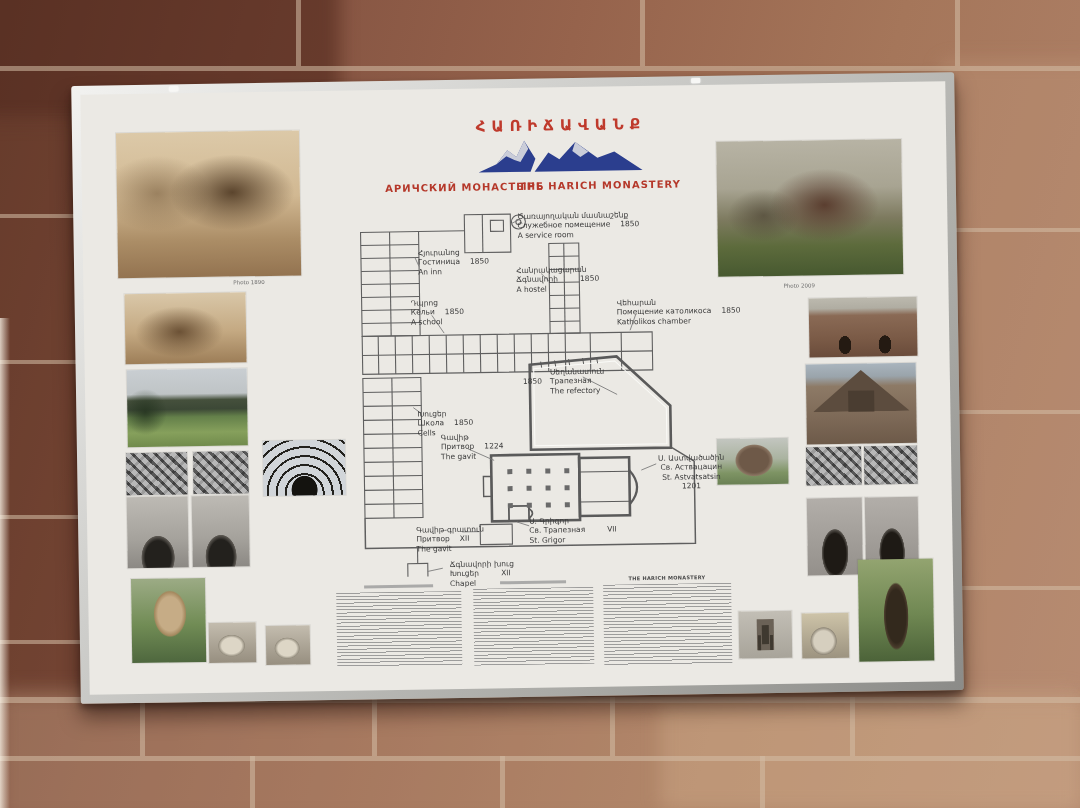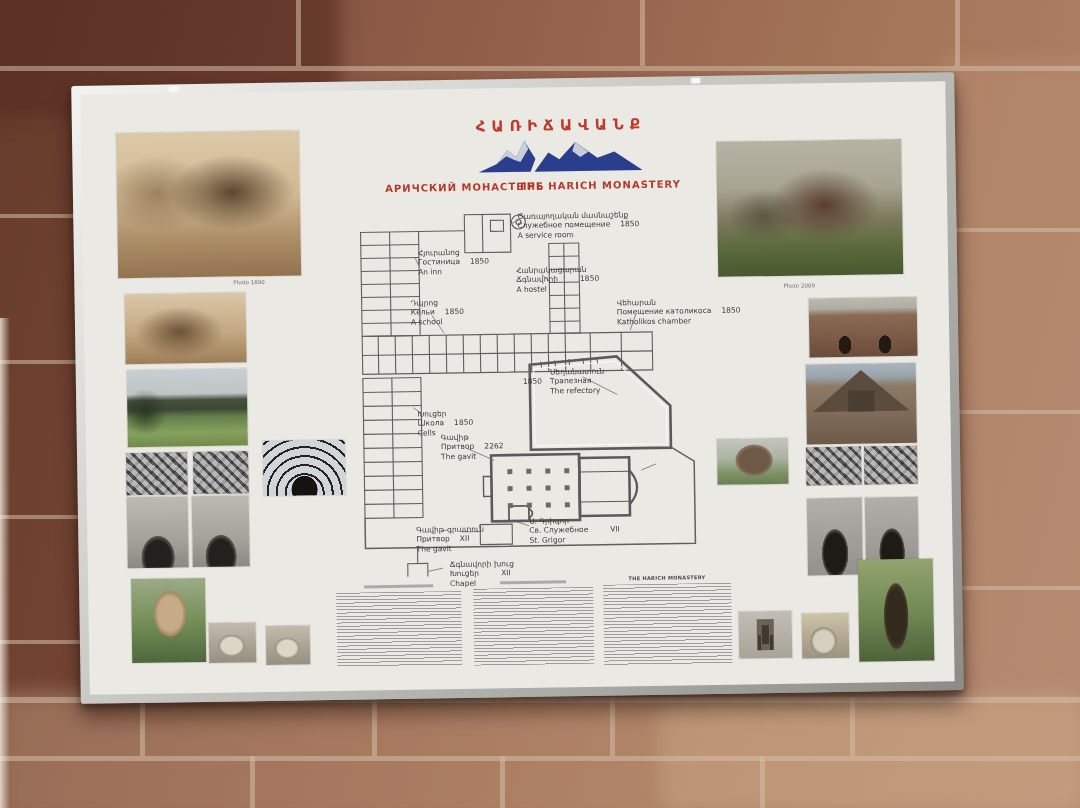--- a/index.html
+++ b/index.html
@@ -286,26 +286,32 @@
           <div>The refectory</div>
         </div>
       </div>
       <div class="plabel" style="left:332px;top:320px;">
         <div>Խուցեր</div>
         <div><span>Школа</span><span class="l-yr">1850</span></div>
         <div>Cells</div>
       </div>
       <div class="plabel" style="left:355px;top:344px;">
         <div>Գավիթ</div>
-        <div><span>Притвор</span><span class="l-yr">2262</span></div>
+        <div><span>Притвор</span><span class="l-yr">1224</span></div>
         <div>The gavit</div>
+      </div>
+      <div class="plabel center" style="left:560px;top:368px;width:90px;">
+        <div>Ս. Աստվածածին</div>
+        <div>Св. Аствацацин</div>
+        <div>St. Astvatsatsin</div>
+        <div>1201</div>
       </div>
       <div class="plabel" style="left:442px;top:429px;">
         <div>Ս. Գրիգոր</div>
-        <div><span>Св. Служебное</span><span class="l-yr wide">VII</span></div>
+        <div><span>Св. Трапезная</span><span class="l-yr wide">VII</span></div>
         <div>St. Grigor</div>
       </div>
       <div class="plabel" style="left:329px;top:436px;">
         <div>Գավիթ-գրատուն</div>
         <div><span>Притвор</span><span class="l-yr">XII</span></div>
         <div>The gavit</div>
       </div>
       <div class="plabel" style="left:362px;top:471px;">
         <div>Ճգնավորի խուց</div>
         <div><span>Խուցեր</span><span class="l-yr wide">XII</span></div>

